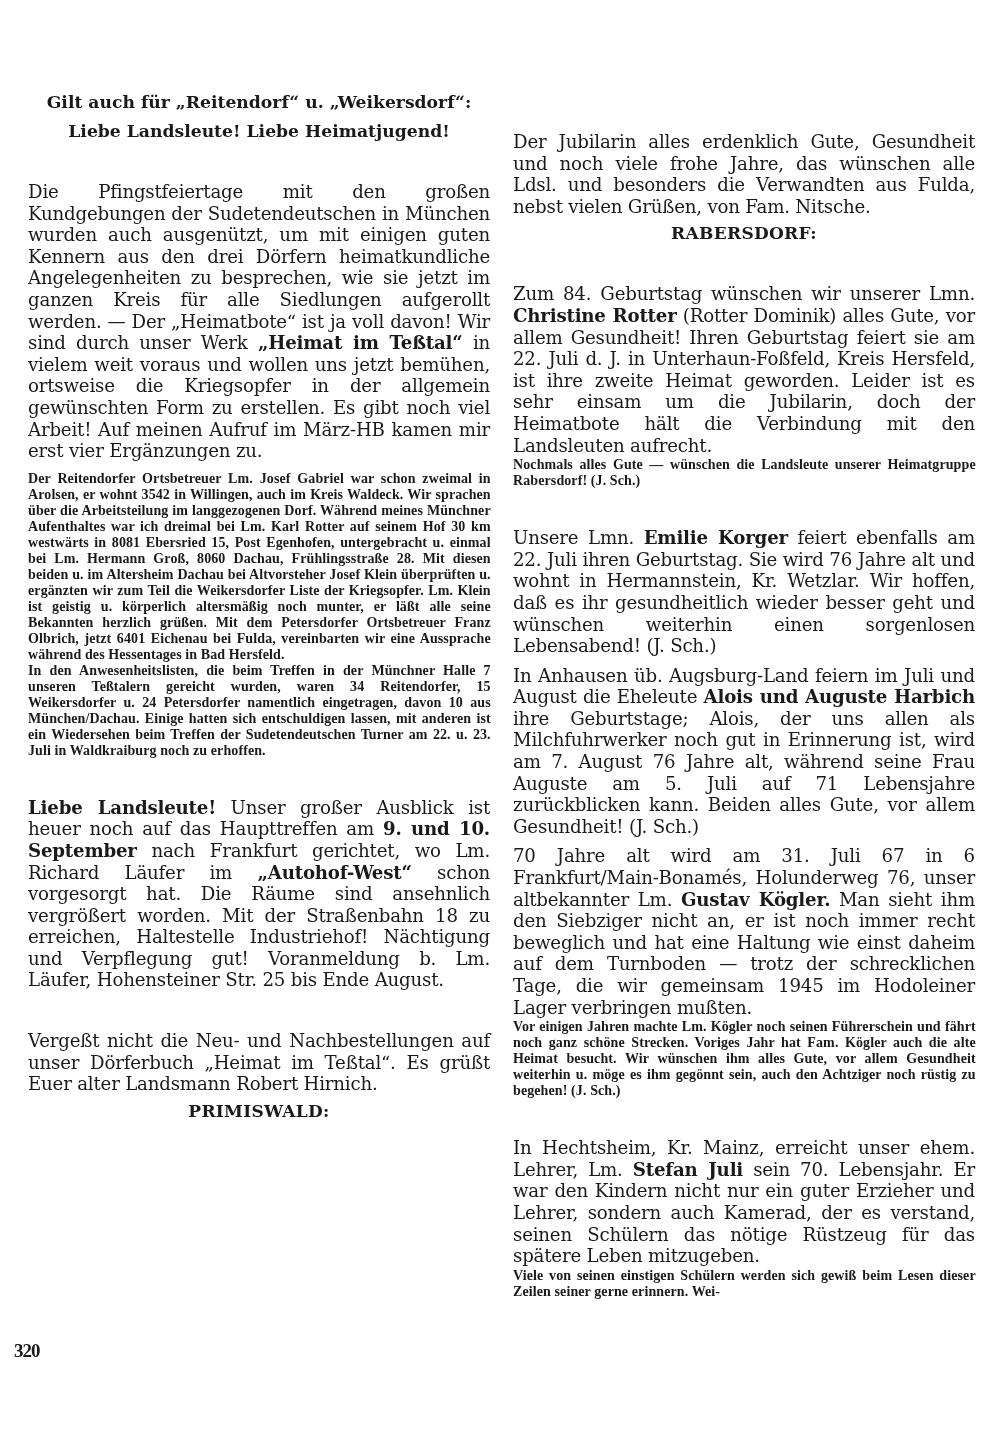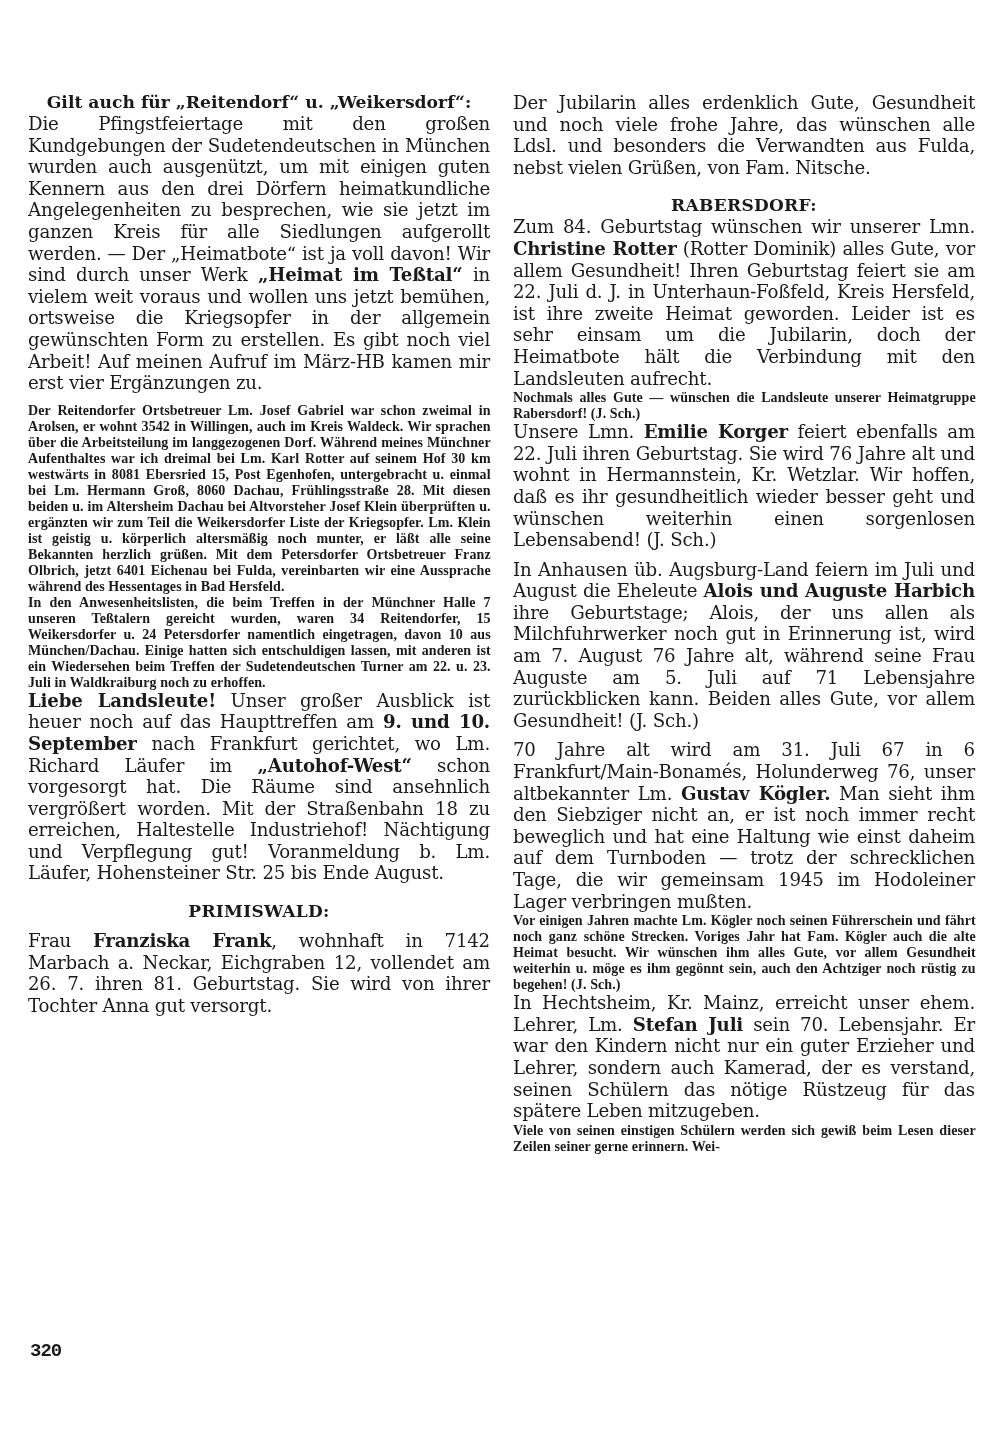--- a/index.html
+++ b/index.html
@@ -1,41 +1,42 @@
 <!DOCTYPE html>
 <html><head>
 <meta charset="utf-8">
 <style>
   html, body { margin: 0; padding: 0; background: #ffffff; }
   body { width: 1000px; height: 1432px; position: relative; overflow: hidden; color: #1a1a1a; }
   .col { position: absolute; top: 92px; width: 462px; }
   .col-left { left: 28px; }
   .col-right { left: 513px; }
   p, h2, h3 { margin: 0; text-align: center; }
-  .body { font-family: "DejaVu Serif", serif; font-size: 18.2px; line-height: 21.6px; text-align: justify; hyphens: manual; letter-spacing: -0.2px; }
+  .body { font-family: "DejaVu Serif", serif; font-size: 18.2px; line-height: 21.6px; text-align: justify; hyphens: manual; letter-spacing: -0.2px; margin-top: 39px; }
   .small { font-family: "Liberation Serif", serif; font-size: 14.6px; line-height: 16px; text-align: justify; letter-spacing: 0.1px; font-weight: 600; transform: scaleX(0.96); transform-origin: left; width: 482px; }
   .hd { font-family: "DejaVu Serif", serif; font-weight: bold; font-size: 17.2px; line-height: 21px; }
   .sec { font-family: "DejaVu Serif", serif; font-weight: bold; font-size: 17px; line-height: 22px; letter-spacing: 0.3px; }
   b { font-weight: bold; }
   .gap4 { }
   .gap8 { margin-top: 8px; }
-  .gap14 { margin-top: 16px; }
-  .page-num { position: absolute; left: 30px; top: 1340px; font-family: Liberation Mono, monospace; font-weight: bold; font-size: 19px; letter-spacing: -1px; }
+  .gap14 { margin-top: 5px; }
+  .page-num { position: absolute; left: 14px; top: 1340px; font-family: Liberation Serif, serif; font-weight: bold; font-size: 19px; letter-spacing: -1px; }
 </style>
 </head>
 <body>
 
 <div class="col col-left">
   <h2 class="hd">Gilt auch für „Reitendorf“ u. „Weikersdorf“:</h2>
+  <h3 class="hd gap8">Liebe Landsleute! Liebe Heimatjugend!</h3>
   <p class="body gap4"><span>Die Pfingstfeiertage mit den großen Kundgebungen der Sudetendeutschen in München wurden auch ausgenützt, um mit einigen guten Kennern aus den drei Dörfern heimatkundliche Angelegenheiten zu besprechen, wie sie jetzt im ganzen Kreis für alle Siedlungen aufgerollt werden. — Der „Heimatbote“ ist ja voll davon! Wir sind durch unser Werk </span><b>„Heimat im Teßtal“</b><span> in vielem weit voraus und wollen uns jetzt bemühen, ortsweise die Kriegsopfer in der allgemein gewünschten Form zu erstellen. Es gibt noch viel Arbeit! Auf meinen Aufruf im März-HB kamen mir erst vier Ergänzungen zu.</span></p>
   <p class="small gap8">Der Reitendorfer Ortsbetreuer Lm. Josef Gabriel war schon zweimal in Arolsen, er wohnt 3542 in Willingen, auch im Kreis Waldeck. Wir sprachen über die Arbeitsteilung im langgezogenen Dorf. Während meines Münchner Aufenthaltes war ich dreimal bei Lm. Karl Rotter auf seinem Hof 30 km westwärts in 8081 Ebersried 15, Post Egenhofen, untergebracht u. einmal bei Lm. Hermann Groß, 8060 Dachau, Frühlingsstraße 28. Mit diesen beiden u. im Altersheim Dachau bei Altvorsteher Josef Klein überprüften u. ergänzten wir zum Teil die Weikersdorfer Liste der Kriegsopfer. Lm. Klein ist geistig u. körperlich altersmäßig noch munter, er läßt alle seine Bekannten herzlich grüßen. Mit dem Petersdorfer Ortsbetreuer Franz Olbrich, jetzt 6401 Eichenau bei Fulda, vereinbarten wir eine Aussprache während des Hessentages in Bad Hersfeld.</p>
   <p class="small">In den Anwesenheitslisten, die beim Treffen in der Münchner Halle 7 unseren Teßtalern gereicht wurden, waren 34 Reitendorfer, 15 Weikersdorfer u. 24 Petersdorfer namentlich eingetragen, davon 10 aus München/Dachau. Einige hatten sich entschuldigen lassen, mit anderen ist ein Wiedersehen beim Treffen der Sudetendeutschen Turner am 22. u. 23. Juli in Waldkraiburg noch zu erhoffen.</p>
   <p class="body gap4"><b>Liebe Landsleute!</b><span> Unser großer Ausblick ist heuer noch auf das Haupttreffen am </span><b>9. und 10. September</b><span> nach Frankfurt gerichtet, wo Lm. Richard Läufer im </span><b>„Autohof-West“</b><span> schon vorgesorgt hat. Die Räume sind ansehnlich vergrößert worden. Mit der Straßenbahn 18 zu erreichen, Haltestelle Industriehof! Nächtigung und Verpflegung gut! Voranmeldung b. Lm. Läufer, Hohensteiner Str. 25 bis Ende August.</span></p>
+  <p class="body">Vergeßt nicht die Neu- und Nachbestellungen auf unser Dörferbuch „Heimat im Teßtal“. Es grüßt Euer alter Landsmann Robert Hirnich.</p>
   <h2 class="sec gap14">PRIMISWALD:</h2>
-  <p class="body gap8"><span>Frau </span><b>Franziska Frank</b><span>, wohnhaft in 7142 Marbach a. Neckar, Eichgraben 12, vollendet am 26. 7. ihren 81. Geburtstag. Sie wird von ihrer Tochter Anna gut versorgt.</span></p>
 </div>
 
 <div class="col col-right">
   <p class="body">Der Jubilarin alles erdenklich Gute, Gesundheit und noch viele frohe Jahre, das wünschen alle Ldsl. und besonders die Verwandten aus Fulda, nebst vielen Grüßen, von Fam. Nitsche.</p>
   <h2 class="sec gap14">RABERSDORF:</h2>
   <p class="body"><span>Zum 84. Geburtstag wünschen wir unserer Lmn. </span><b>Christine Rotter</b><span> (Rotter Dominik) alles Gute, vor allem Gesundheit! Ihren Geburtstag feiert sie am 22. Juli d. J. in Unterhaun-Foßfeld, Kreis Hersfeld, ist ihre zweite Heimat geworden. Leider ist es sehr einsam um die Jubilarin, doch der Heimatbote hält die Verbindung mit den Landsleuten aufrecht.</span></p>
   <p class="small">Nochmals alles Gute — wünschen die Landsleute unserer Heimatgruppe Rabersdorf! (J. Sch.)</p>
   <p class="body"><span>Unsere Lmn. </span><b>Emilie Korger</b><span> feiert ebenfalls am 22. Juli ihren Geburtstag. Sie wird 76 Jahre alt und wohnt in Hermannstein, Kr. Wetzlar. Wir hoffen, daß es ihr gesundheitlich wieder besser geht und wünschen weiterhin einen sorgenlosen Lebensabend! (J. Sch.)</span></p>
   <p class="body gap8"><span>In Anhausen üb. Augsburg-Land feiern im Juli und August die Eheleute </span><b>Alois und Auguste Harbich</b><span> ihre Geburtstage; Alois, der uns allen als Milchfuhrwerker noch gut in Erinnerung ist, wird am 7. August 76 Jahre alt, während seine Frau Auguste am 5. Juli auf 71 Lebensjahre zurückblicken kann. Beiden alles Gute, vor allem Gesundheit! (J. Sch.)</span></p>
   <p class="body gap8"><span>70 Jahre alt wird am 31. Juli 67 in 6 Frankfurt/Main-Bonamés, Holunderweg 76, unser altbekannter Lm. </span><b>Gustav Kögler.</b><span> Man sieht ihm den Siebziger nicht an, er ist noch immer recht beweglich und hat eine Haltung wie einst daheim auf dem Turnboden — trotz der schrecklichen Tage, die wir gemeinsam 1945 im Hodoleiner Lager verbringen mußten.</span></p>

